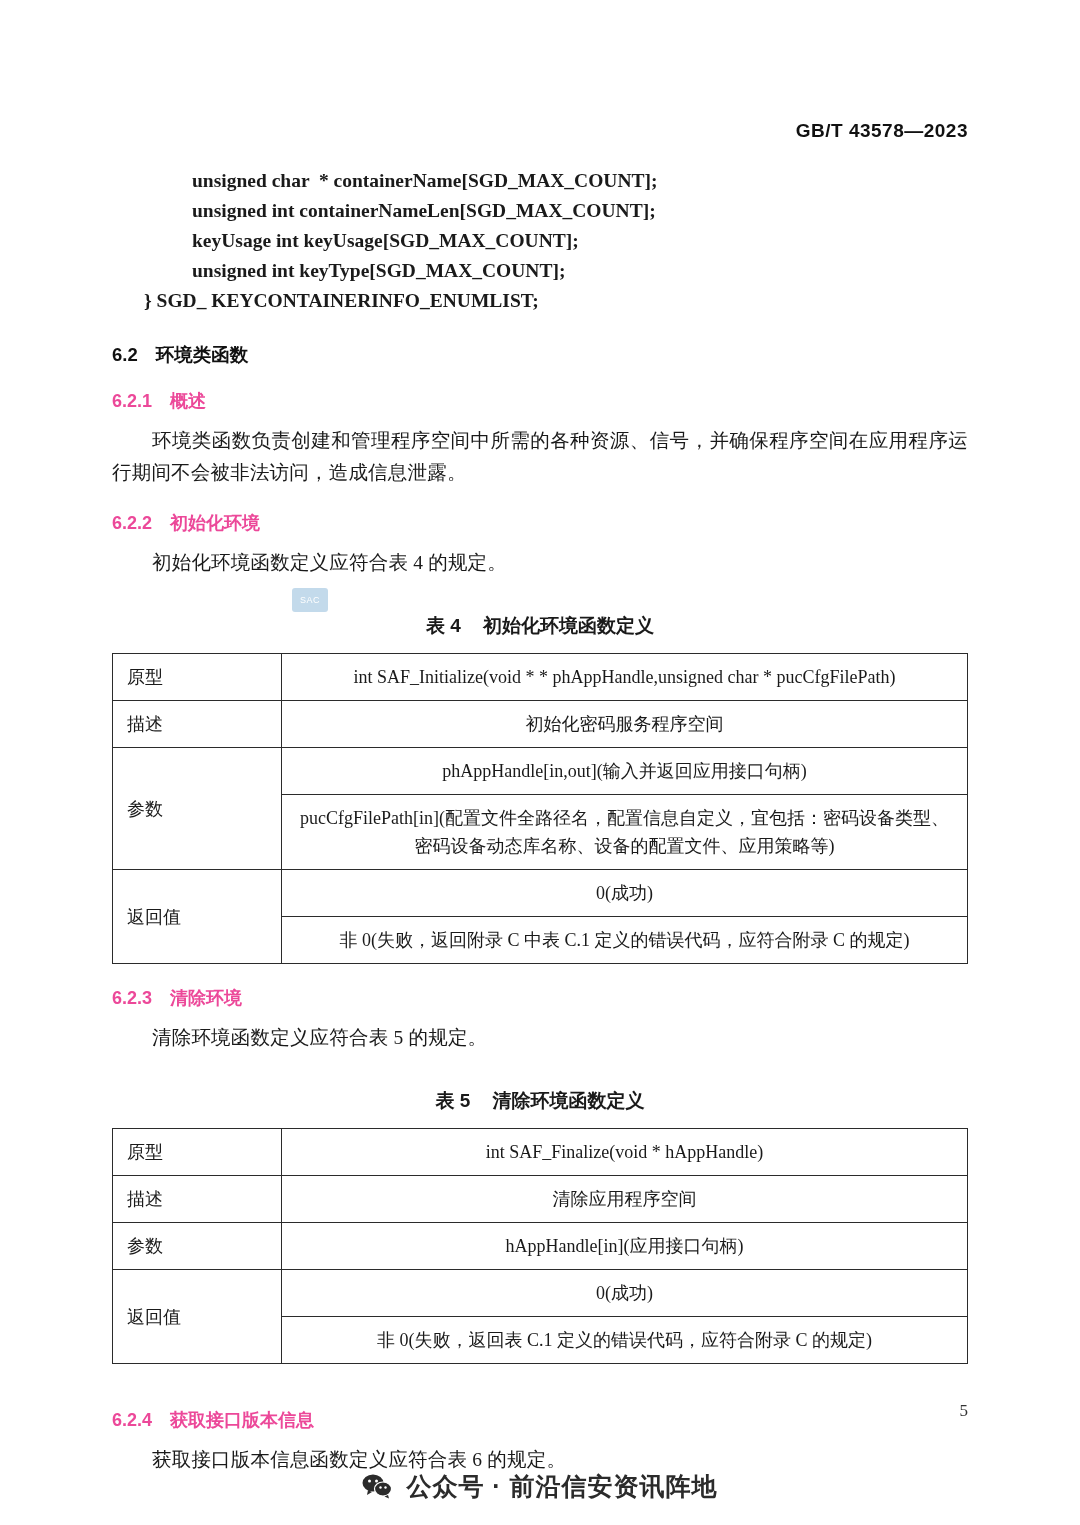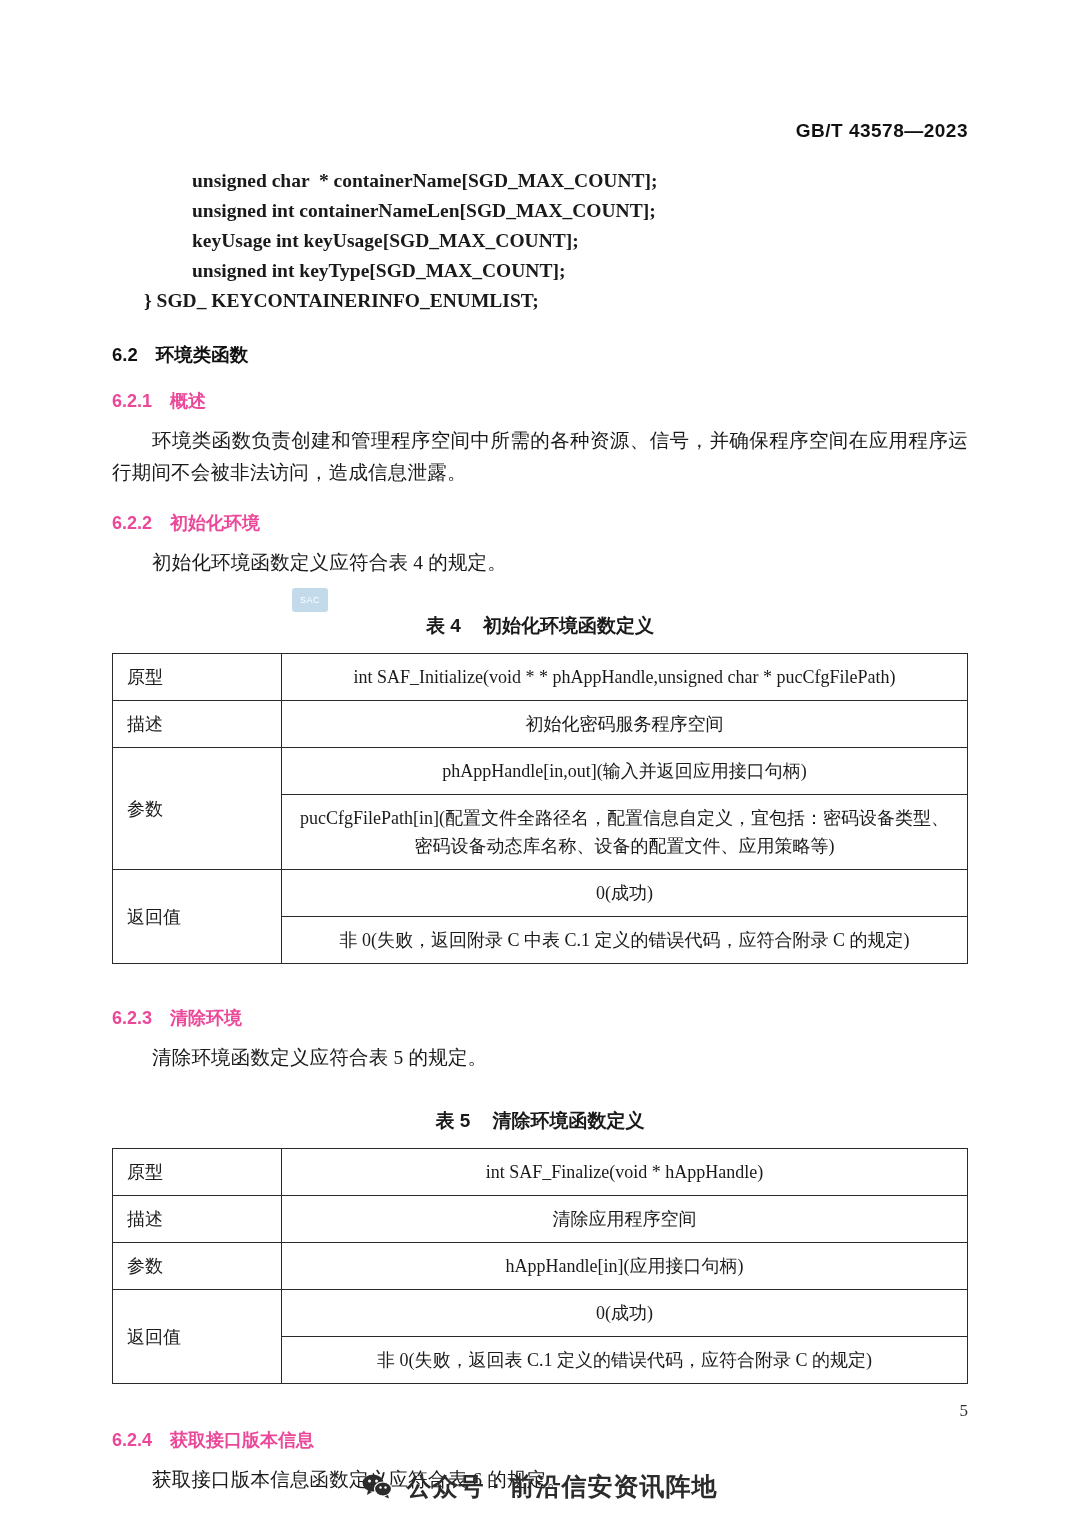--- a/index.html
+++ b/index.html
@@ -207,21 +207,21 @@
       <tr>
         <td class="label" rowspan="2">返回值</td>
         <td class="val">0(成功)</td>
       </tr>
       <tr>
         <td class="val">非 0(失败，返回附录 C 中表 C.1 定义的错误代码，应符合附录 C 的规定)</td>
       </tr>
     </tbody>
   </table>
 
-  <h3 class="clause" style="margin-top:42px">
+  <h3 class="clause" style="margin-top:22px">
     <span class="num">6.2.3</span><span>清除环境</span>
   </h3>
   <p class="body-text">清除环境函数定义应符合表 5 的规定。</p>
 
   <div class="table-caption">
     <span class="cap-num">表 5</span><span>清除环境函数定义</span>
   </div>
 
   <table class="spec">
     <tbody>

